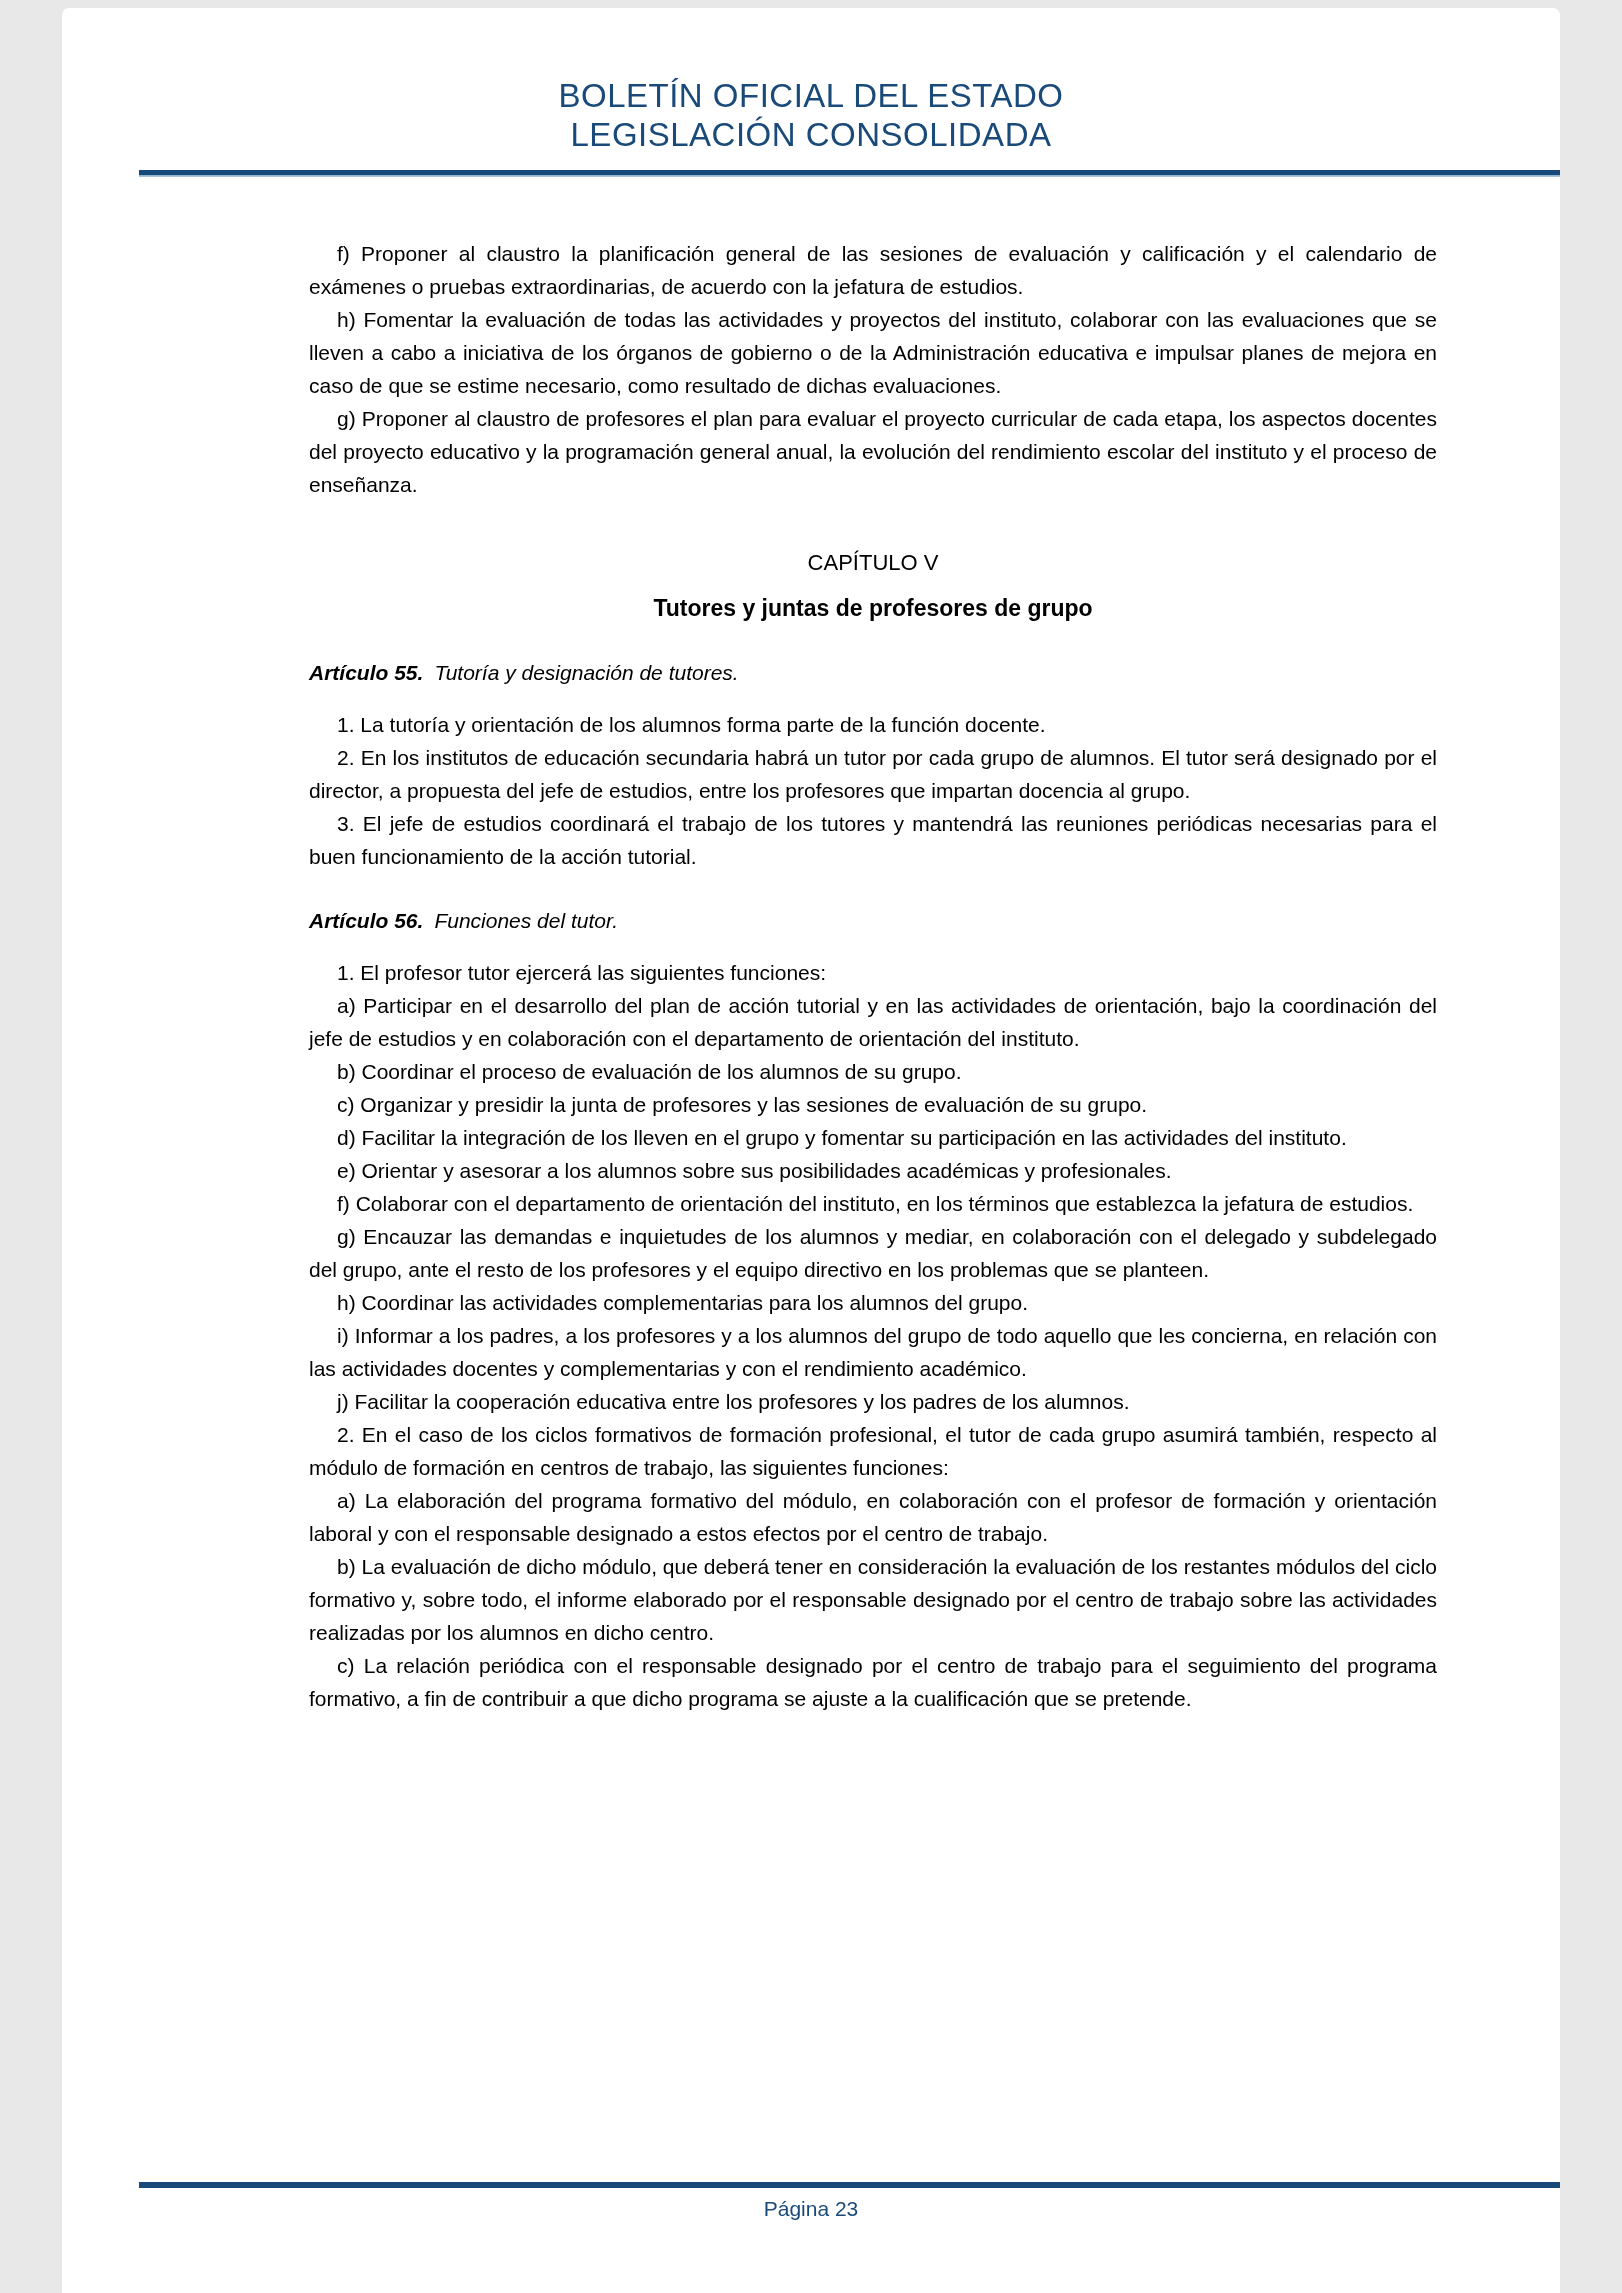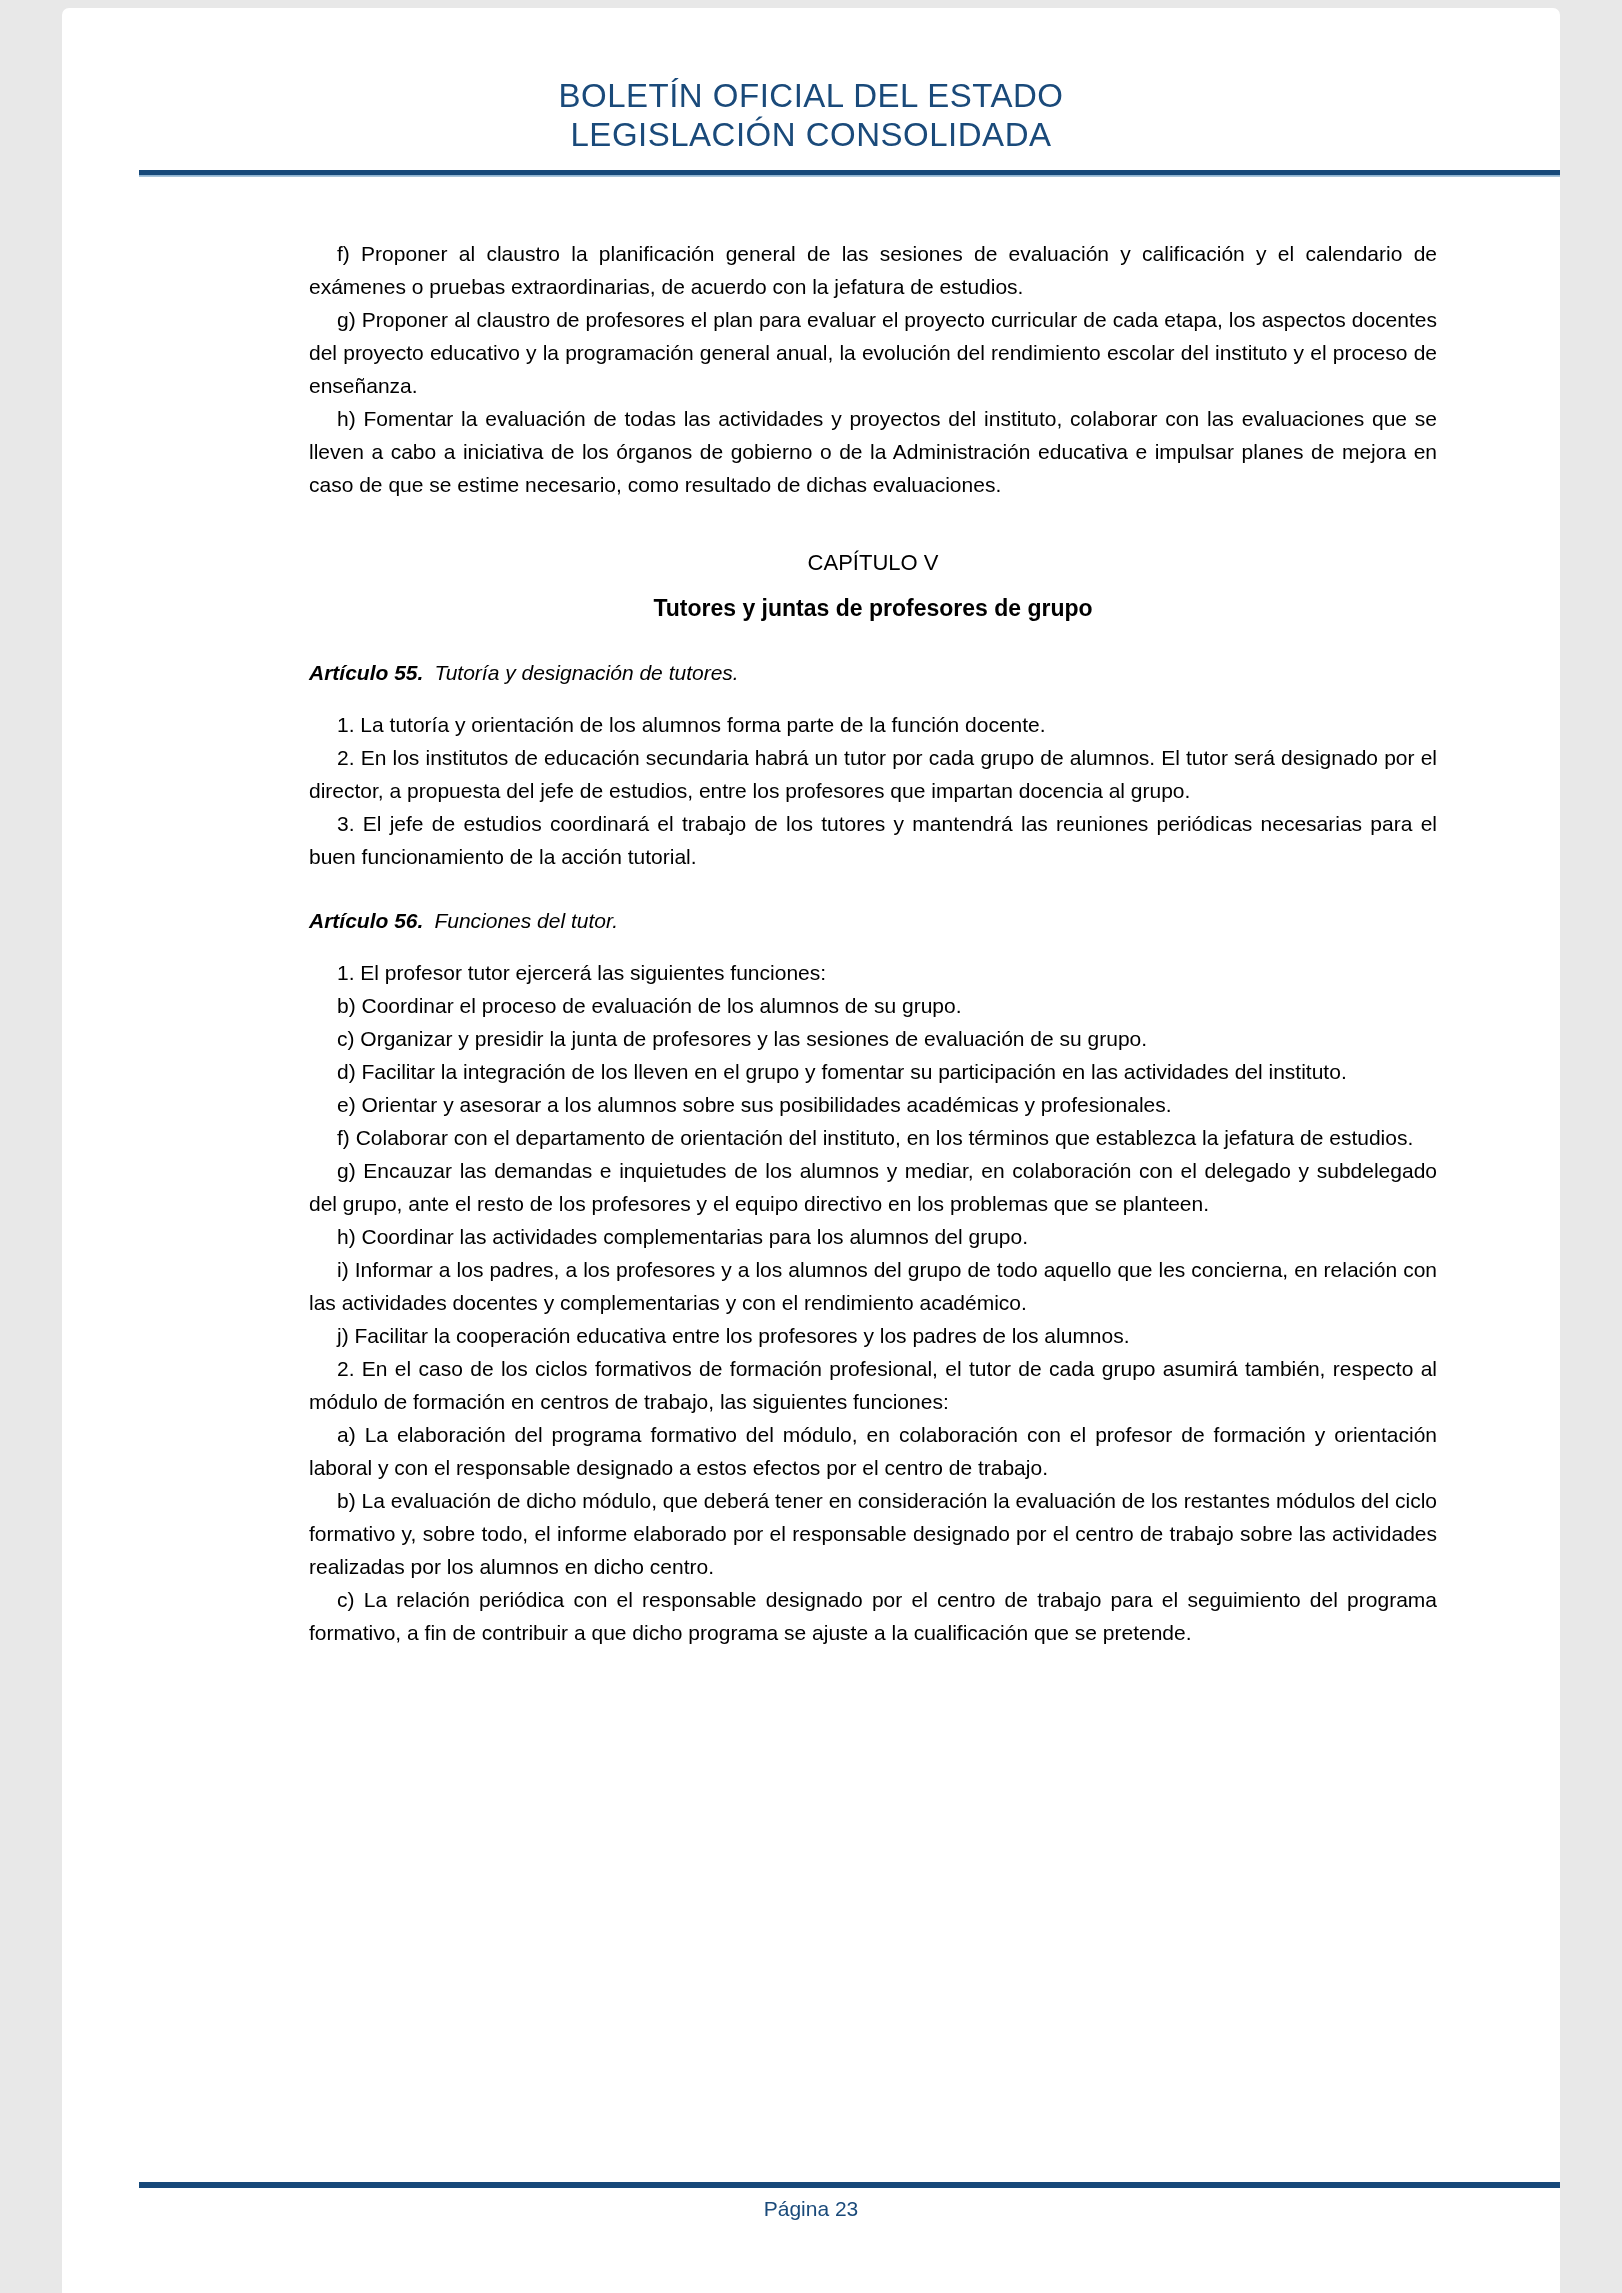--- a/index.html
+++ b/index.html
@@ -118,35 +118,36 @@
 
   <header class="masthead">
     <div class="title">BOLETÍN OFICIAL DEL ESTADO</div>
     <div class="subtitle">LEGISLACIÓN CONSOLIDADA</div>
   </header>
 
   <div class="rule top-rule"></div>
 
   <main>
     <p>f) Proponer al claustro la planificación general de las sesiones de evaluación y calificación y el calendario de exámenes o pruebas extraordinarias, de acuerdo con la jefatura de estudios.</p>
+    <p>h) Fomentar la evaluación de todas las actividades y proyectos del instituto, colaborar con las evaluaciones que se lleven a cabo a iniciativa de los órganos de gobierno o de la Administración educativa e impulsar planes de mejora en caso de que se estime necesario, como resultado de dichas evaluaciones.</p>
     <p>g) Proponer al claustro de profesores el plan para evaluar el proyecto curricular de cada etapa, los aspectos docentes del proyecto educativo y la programación general anual, la evolución del rendimiento escolar del instituto y el proceso de enseñanza.</p>
-    <p>h) Fomentar la evaluación de todas las actividades y proyectos del instituto, colaborar con las evaluaciones que se lleven a cabo a iniciativa de los órganos de gobierno o de la Administración educativa e impulsar planes de mejora en caso de que se estime necesario, como resultado de dichas evaluaciones.</p>
 
     <p class="chapter-label">CAPÍTULO V</p>
     <p class="chapter-title">Tutores y juntas de profesores de grupo</p>
 
     <p class="article-heading"><span class="art-num">Artículo 55.</span><span class="art-title">Tutoría y designación de tutores.</span></p>
 
     <p class="first-after-heading">1. La tutoría y orientación de los alumnos forma parte de la función docente.</p>
     <p>2. En los institutos de educación secundaria habrá un tutor por cada grupo de alumnos. El tutor será designado por el director, a propuesta del jefe de estudios, entre los profesores que impartan docencia al grupo.</p>
     <p>3. El jefe de estudios coordinará el trabajo de los tutores y mantendrá las reuniones periódicas necesarias para el buen funcionamiento de la acción tutorial.</p>
 
     <p class="article-heading"><span class="art-num">Artículo 56.</span><span class="art-title">Funciones del tutor.</span></p>
 
     <p class="first-after-heading">1. El profesor tutor ejercerá las siguientes funciones:</p>
+    <p>a) Participar en el desarrollo del plan de acción tutorial y en las actividades de orientación, bajo la coordinación del jefe de estudios y en colaboración con el departamento de orientación del instituto.</p>
     <p>b) Coordinar el proceso de evaluación de los alumnos de su grupo.</p>
     <p>c) Organizar y presidir la junta de profesores y las sesiones de evaluación de su grupo.</p>
     <p>d) Facilitar la integración de los lleven en el grupo y fomentar su participación en las actividades del instituto.</p>
     <p>e) Orientar y asesorar a los alumnos sobre sus posibilidades académicas y profesionales.</p>
     <p>f) Colaborar con el departamento de orientación del instituto, en los términos que establezca la jefatura de estudios.</p>
     <p>g) Encauzar las demandas e inquietudes de los alumnos y mediar, en colaboración con el delegado y subdelegado del grupo, ante el resto de los profesores y el equipo directivo en los problemas que se planteen.</p>
     <p>h) Coordinar las actividades complementarias para los alumnos del grupo.</p>
     <p>i) Informar a los padres, a los profesores y a los alumnos del grupo de todo aquello que les concierna, en relación con las actividades docentes y complementarias y con el rendimiento académico.</p>
     <p>j) Facilitar la cooperación educativa entre los profesores y los padres de los alumnos.</p>
     <p>2. En el caso de los ciclos formativos de formación profesional, el tutor de cada grupo asumirá también, respecto al módulo de formación en centros de trabajo, las siguientes funciones:</p>

